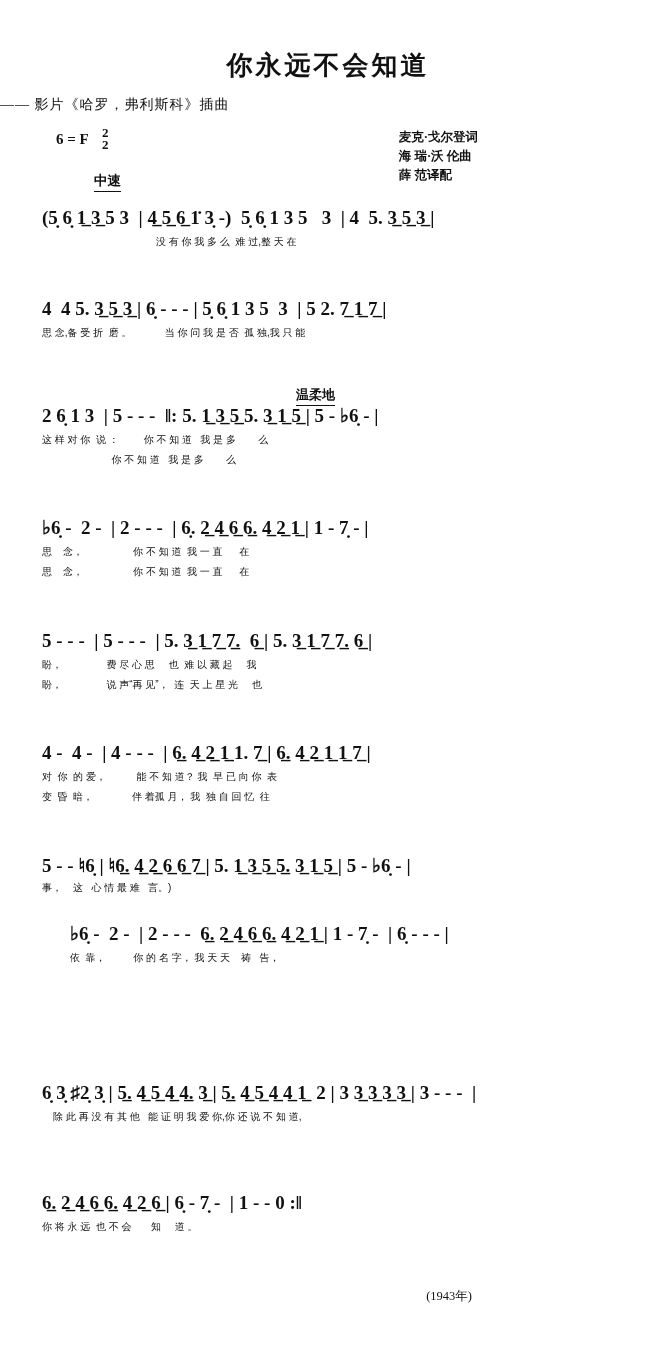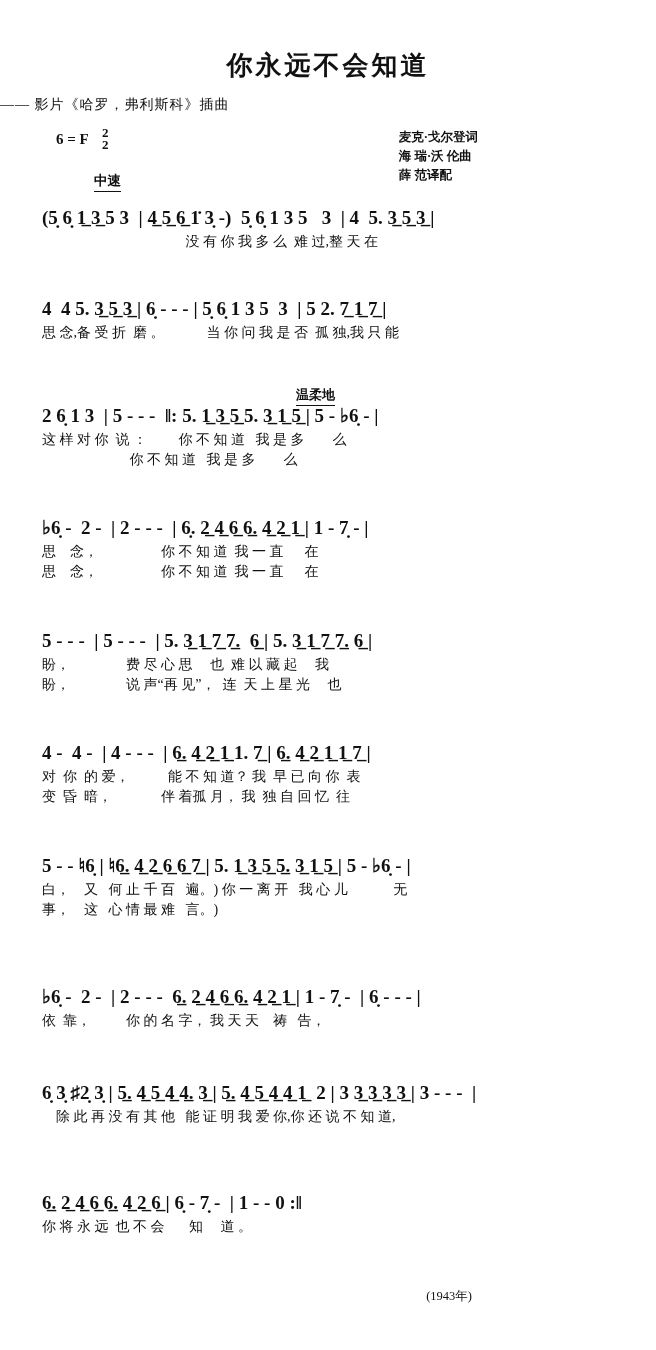--- a/index.html
+++ b/index.html
@@ -96,22 +96,22 @@
   }
   .notes {
     font-family: "Liberation Serif", serif;
     font-size: 19px;
     font-weight: bold;
     letter-spacing: 0px;
     white-space: pre;
     line-height: 26px;
   }
   .lyr {
-    font-family: Liberation Serif, serif;
-    font-size: 14px;
+    font-family: Liberation Sans, sans-serif;
+    font-size: 10px;
     white-space: pre;
     line-height: 22px;
     letter-spacing: 0px;
   }
   .lyr2 { margin-top: -2px; }
   .footer {
     position: absolute;
     right: 56px;
     top: 1288px;
     font-size: 12.5px;
@@ -171,25 +171,24 @@
   </div>
 
   <div class="sys" style="top:740px;">
     <div class="notes">4 -  4 -  | 4 - - -  | 6̲. 4̲ 2̲ 1̲ 1. 7̲ | 6̲. 4̲ 2̲ 1̲ 1̲ 7̲ |</div>
     <div class="lyr">对  你  的 爱，           能 不 知 道？ 我  早 已 向 你  表</div>
     <div class="lyr lyr2">变  昏  暗，              伴 着孤 月， 我  独 自 回 忆  往</div>
   </div>
 
   <div class="sys" style="top:853px;">
     <div class="notes">5 - - ♮6̣ | ♮6̲. 4̲ 2̲ 6̲ 6̲ 7̲ | 5. 1̲ 3̲ 5̲ 5̲. 3̲ 1̲ 5̲ | 5 - ♭6̣ - |</div>
-    <div class="lyr">白，    又   何 止 千 百   遍。) 你 一 离 开   我 心 儿             无</div>
     <div class="lyr lyr2">事，    这   心 情 最 难   言。)</div>
   </div>
 
-  <div class="sys" style="top:984px;">
+  <div class="sys" style="top:921px;margin-left:28px;">
     <div class="notes">♭6̣ -  2 -  | 2 - - -  6̲. 2̲ 4̲ 6̲ 6̲. 4̲ 2̲ 1̲ | 1 - 7̣ -  | 6̣ - - - |</div>
     <div class="lyr">依  靠，          你 的 名 字， 我 天 天    祷   告，</div>
   </div>
 
   <div class="sys" style="top:1080px;">
     <div class="notes">6̣ 3̣ ♯2̣ 3̣ | 5̲. 4̲ 5̲ 4̲ 4̲. 3̲ | 5̲. 4̲ 5̲ 4̲ 4̲ 1̲  2 | 3 3̲ 3̲ 3̲ 3̲ | 3 - - -  |</div>
     <div class="lyr">    除 此 再 没 有 其 他   能 证 明 我 爱 你,你 还 说 不 知 道,</div>
   </div>
 
   <div class="sys" style="top:1190px;">

